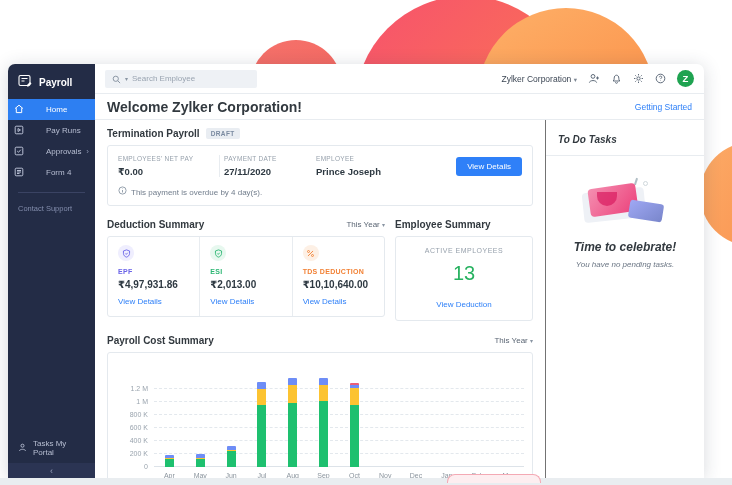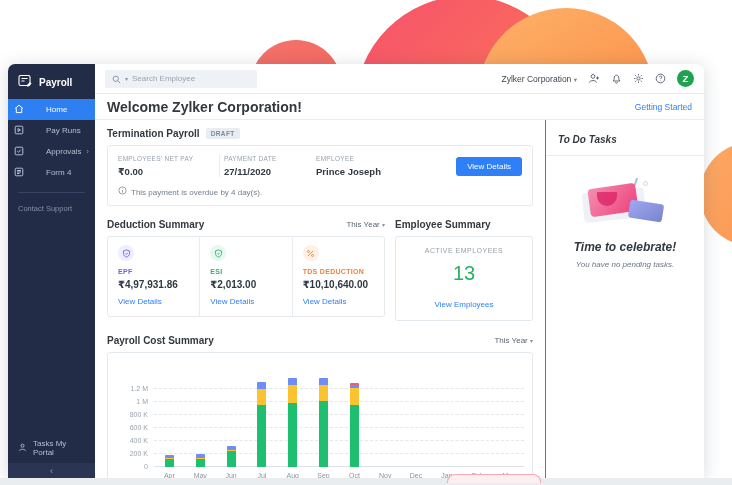--- a/index.html
+++ b/index.html
@@ -342,21 +342,21 @@
               </div>
             </div>
 
             <div class="col-emp">
               <div class="section-header">
                 <span class="section-title">Employee Summary</span>
               </div>
               <div class="card emp-card">
                 <div class="emp-label">ACTIVE EMPLOYEES</div>
                 <div class="emp-count">13</div>
-                <span class="link">View Employees</span>
+                <span class="link">View Deduction</span>
               </div>
             </div>
           </div>
 
           <div class="chart-section">
             <div class="section-header">
               <span class="section-title">Payroll Cost Summary</span>
               <span class="filter">
                 <span>This Year</span> <span class="chev">▾</span>
               </span>

